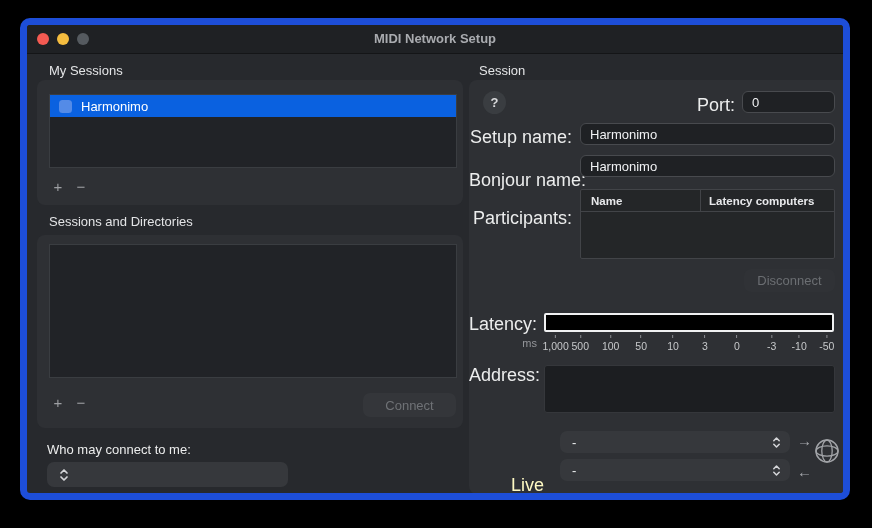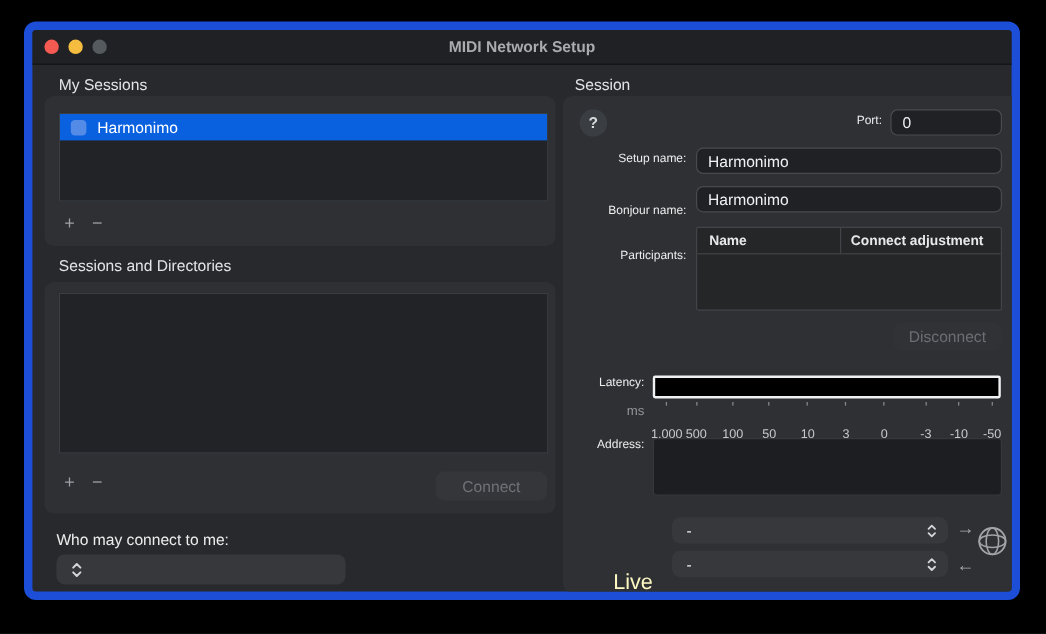--- a/index.html
+++ b/index.html
@@ -51,21 +51,21 @@
     padding:0 9px 0 12px;box-sizing:border-box;
   }
   .chev{flex:0 0 auto;display:block;}
 
   .field{
     position:absolute;background:#1f2124;border:1px solid #484a4e;border-radius:6px;
     color:#f0f1f3;font-size:13px;display:flex;align-items:center;padding:0 9px;
     box-sizing:border-box;
   }
   .rlabel{
-    position:absolute;font-size:10px;color:#eceded;text-align:right;white-space:nowrap;
+    position:absolute;font-size:18px;color:#eceded;text-align:right;white-space:nowrap;
   }
   .help-btn{
     position:absolute;width:23px;height:23px;border-radius:50%;background:#3a3d41;
     color:#d9dadc;font-size:13px;font-weight:600;display:flex;align-items:center;
     justify-content:center;
   }
   .table{
     position:absolute;background:#242628;border:1px solid #424448;border-radius:2px;
     box-sizing:border-box;overflow:hidden;
   }
@@ -79,21 +79,21 @@
   .meter{
     position:absolute;background:#000;border:2px solid #f0f1f2;border-radius:2px;
     box-sizing:border-box;
   }
   .ticks{position:absolute;}
   .tick{
     position:absolute;top:0;transform:translateX(-50%);
     display:flex;flex-direction:column;align-items:center;gap:2px;
   }
   .tickmark{width:1px;height:3px;background:#8b8d91;}
-  .ticklabel{font-size:10.5px;color:#c6c8ca;white-space:nowrap;margin-top:16px;}
+  .ticklabel{font-size:10.5px;color:#c6c8ca;white-space:nowrap;}
   .t0{left:4%}.t1{left:12.5%}.t2{left:23%}.t3{left:33.5%}.t4{left:44.5%}
   .t5{left:55.5%}.t6{left:66.5%}.t7{left:78.5%}.t8{left:88%}.t9{left:97.5%}
 
   .addr-box{
     position:absolute;background:#1c1e21;border:1px solid #35373b;border-radius:3px;
     box-sizing:border-box;
   }
   .arrow{position:absolute;color:#a6a8ac;font-size:15px;line-height:15px;}
   .live-label{
     position:absolute;font-size:18px;color:#fef9c3;text-align:right;line-height:17px;margin-top:44px;
@@ -159,21 +159,21 @@
     <div class="rlabel" style="left:0px;top:47px;width:103px;">Setup name:</div>
     <div class="field" style="left:111px;top:43px;width:255px;height:22px;">Harmonimo</div>
 
     <div class="rlabel" style="left:0px;top:90px;width:103px;">Bonjour name:</div>
     <div class="field" style="left:111px;top:75px;width:255px;height:22px;">Harmonimo</div>
 
     <div class="rlabel" style="left:0px;top:128px;width:103px;">Participants:</div>
     <div class="table" style="left:111px;top:109px;width:255px;height:70px;">
       <div class="thead">
         <div class="th1">Name</div>
-        <div class="th2">Connect adjustment</div>
+        <div class="th2">Latency computers</div>
       </div>
     </div>
 
     <div class="btn-disabled" style="left:275px;top:189px;width:91px;height:23px;background:#303236;color:#6b6e72;">Disconnect</div>
 
     <div class="rlabel" style="left:0px;top:234px;width:68px;">Latency:</div>
     <div class="rlabel" style="left:0px;top:257px;width:68px;font-size:11px;color:#94969a;">ms</div>
     <div class="meter" style="left:75px;top:233px;width:290px;height:19px;"></div>
     <div class="ticks" style="left:75px;top:255px;width:290px;height:18px;">
       <div class="tick t0">

